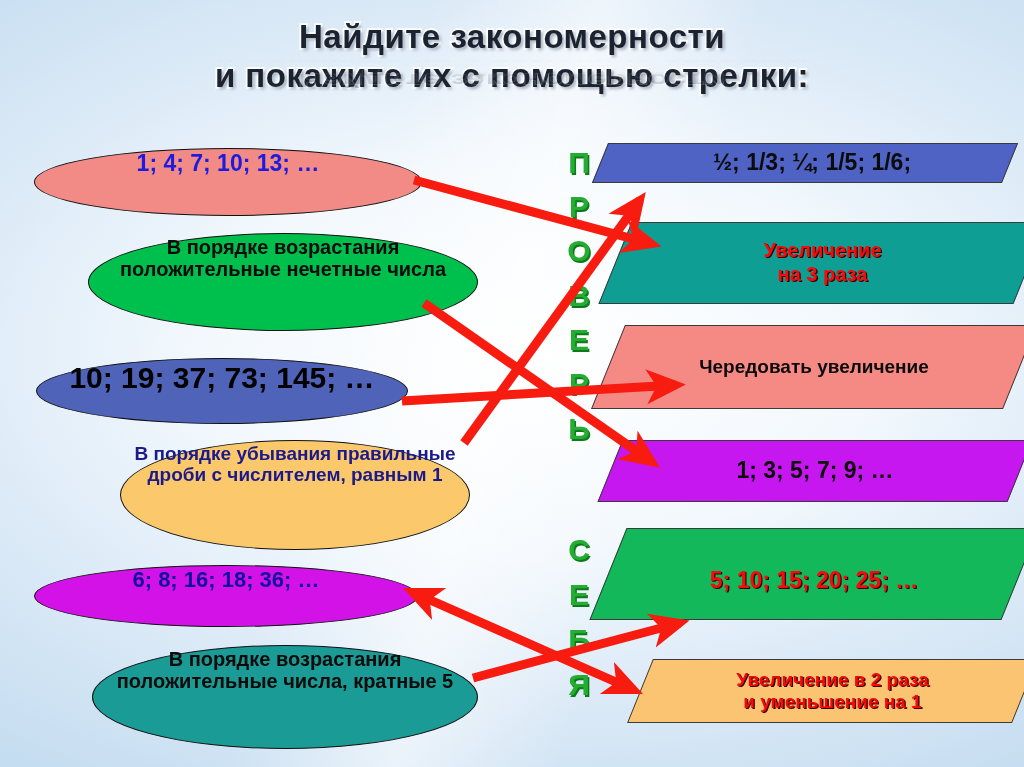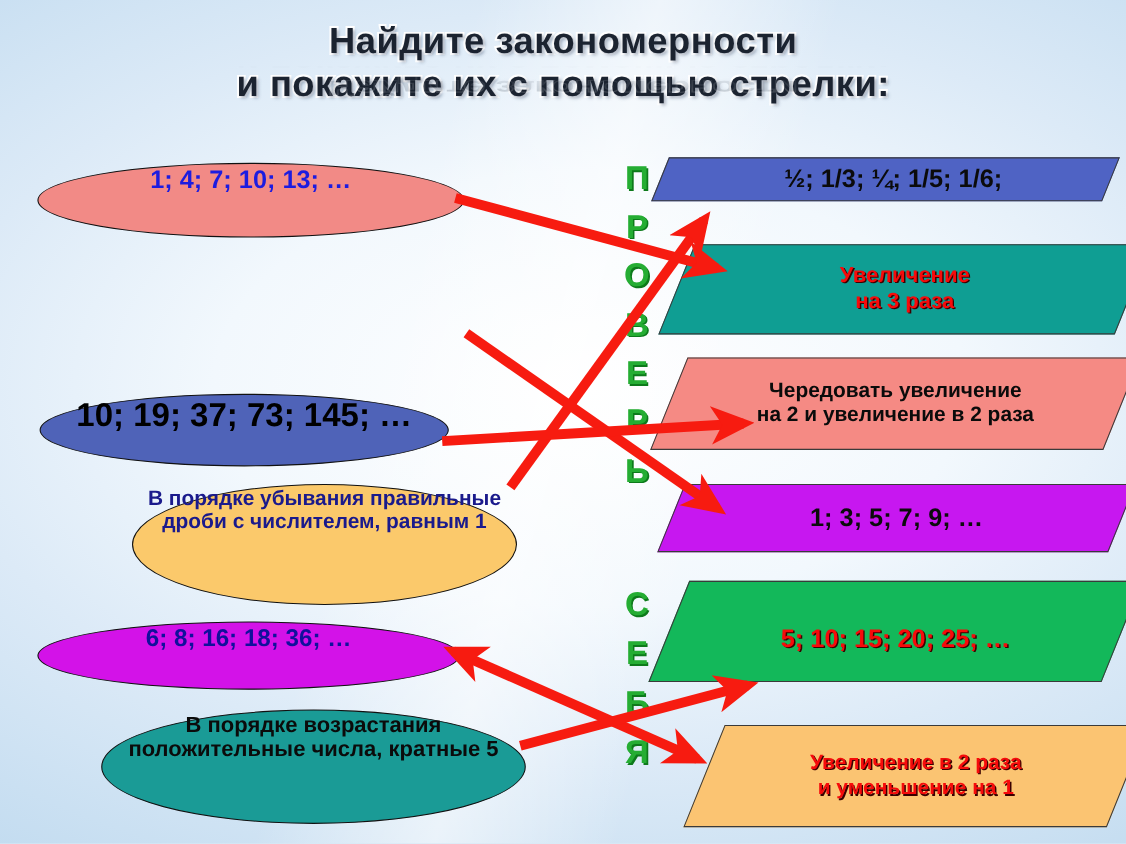--- a/index.html
+++ b/index.html
@@ -91,20 +91,23 @@
     <div class="title-refl">
       <div class="title-line">Найдите закономерности</div>
       <div class="title-line">и покажите их с помощью стрелки:</div>
     </div>
   </div>
 
   <div class="ell" style="left:34px;top:148px;width:388px;height:68px;background:#f28a86;color:#1c1ce0;font-size:23px;">
     <span>1; 4; 7; 10; 13; …</span>
   </div>
 
+  <div class="ell" style="left:88px;top:233px;width:390px;height:98px;background:#00c04d;color:#0b0b0b;font-size:20px;">
+    <span>В порядке возрастания положительные нечетные числа</span>
+  </div>
 
   <div class="ell" style="left:36px;top:358px;width:372px;height:66px;background:#4f63b8;color:#000000;font-size:30px;">
     <span>10; 19; 37; 73; 145; …</span>
   </div>
 
   <div class="ell" style="left:120px;top:440px;width:350px;height:110px;background:#fbc96b;color:#1a1a8c;font-size:19px;">
     <span>В порядке убывания правильные дроби с числителем, равным 1</span>
   </div>
 
   <div class="ell" style="left:34px;top:565px;width:384px;height:62px;background:#d312e8;color:#10109c;font-size:22px;">
@@ -139,35 +142,34 @@
     <div class="txt redtxt" style="font-size:20px;">
       <span>Увеличение</span>
       <span>на 3 раза</span>
     </div>
   </div>
 
   <div class="para" style="left:608px;top:325px;width:412px;height:84px;">
     <div class="shape" style="background:#f58a84;"></div>
     <div class="txt" style="color:#0b0b0b;font-size:19px;">
       <span>Чередовать увеличение</span>
-      <span>на 2 и увеличение в 2 раза</span>
     </div>
   </div>
 
   <div class="para" style="left:610px;top:440px;width:410px;height:62px;">
     <div class="shape" style="background:#c717f0;"></div>
     <div class="txt" style="color:#0b0b0b;font-size:23px;text-align:right;">1; 3; 5; 7; 9; …</div>
   </div>
 
   <div class="para" style="left:608px;top:528px;width:412px;height:92px;">
     <div class="shape" style="background:#13b85a;"></div>
     <div class="txt redtxt" style="font-size:23px;margin-top:14px;">5; 10; 15; 20; 25; …</div>
   </div>
 
-  <div class="para" style="left:640px;top:659px;width:385px;height:93px;">
+  <div class="para" style="left:640px;top:659px;width:385px;height:64px;">
     <div class="shape" style="background:#fbc472;"></div>
     <div class="txt redtxt" style="font-size:19px;">
       <span>Увеличение в 2 раза</span>
       <span>и уменьшение на 1</span>
     </div>
   </div>
 
   <svg id="arrows" viewBox="0 0 1024 767">
     <defs>
       <marker id="ah" viewBox="0 0 10 10" refX="7.5" refY="5" markerWidth="4.4" markerHeight="4.4" orient="auto-start-reverse">

